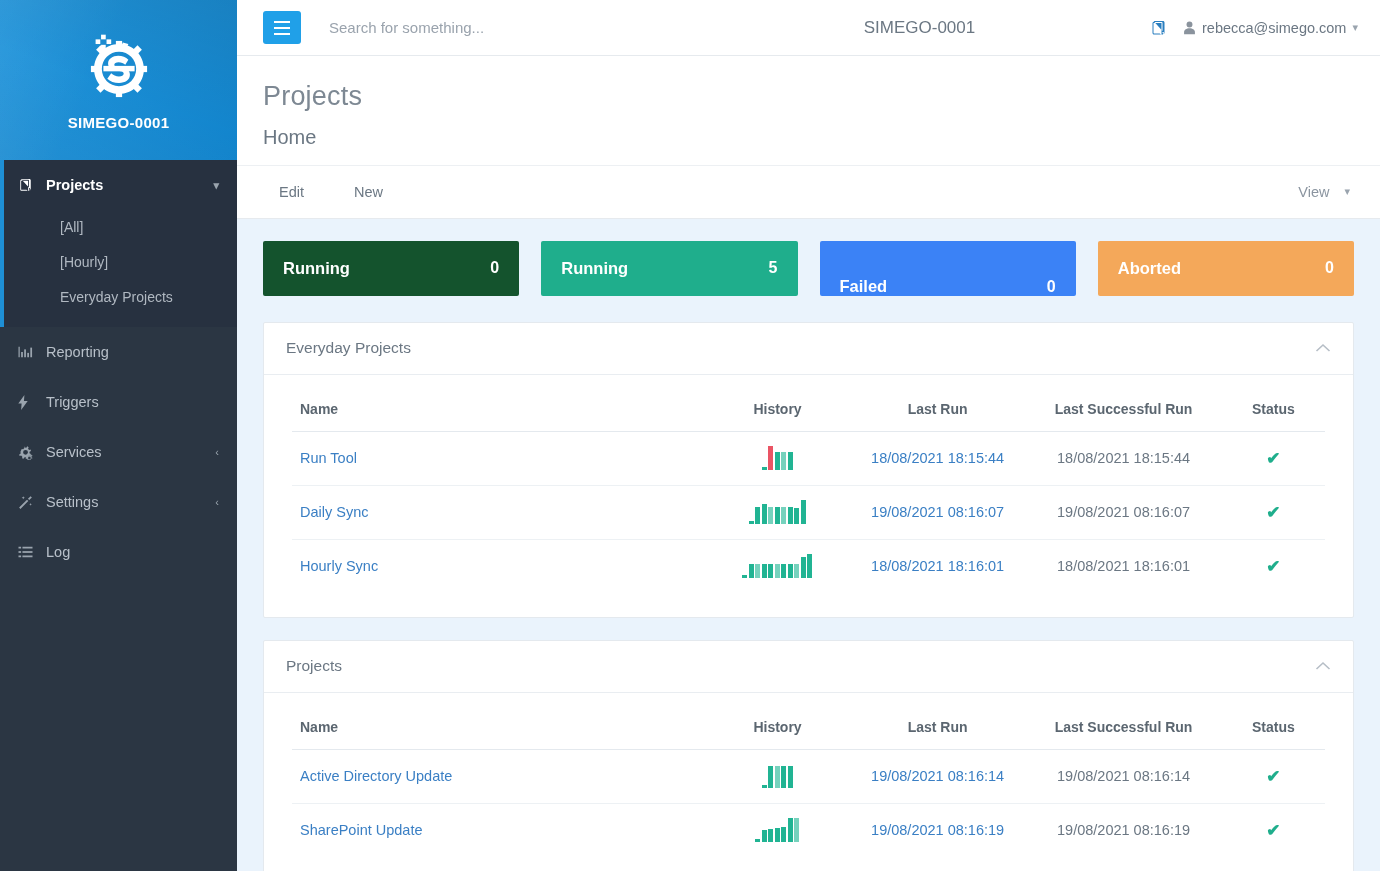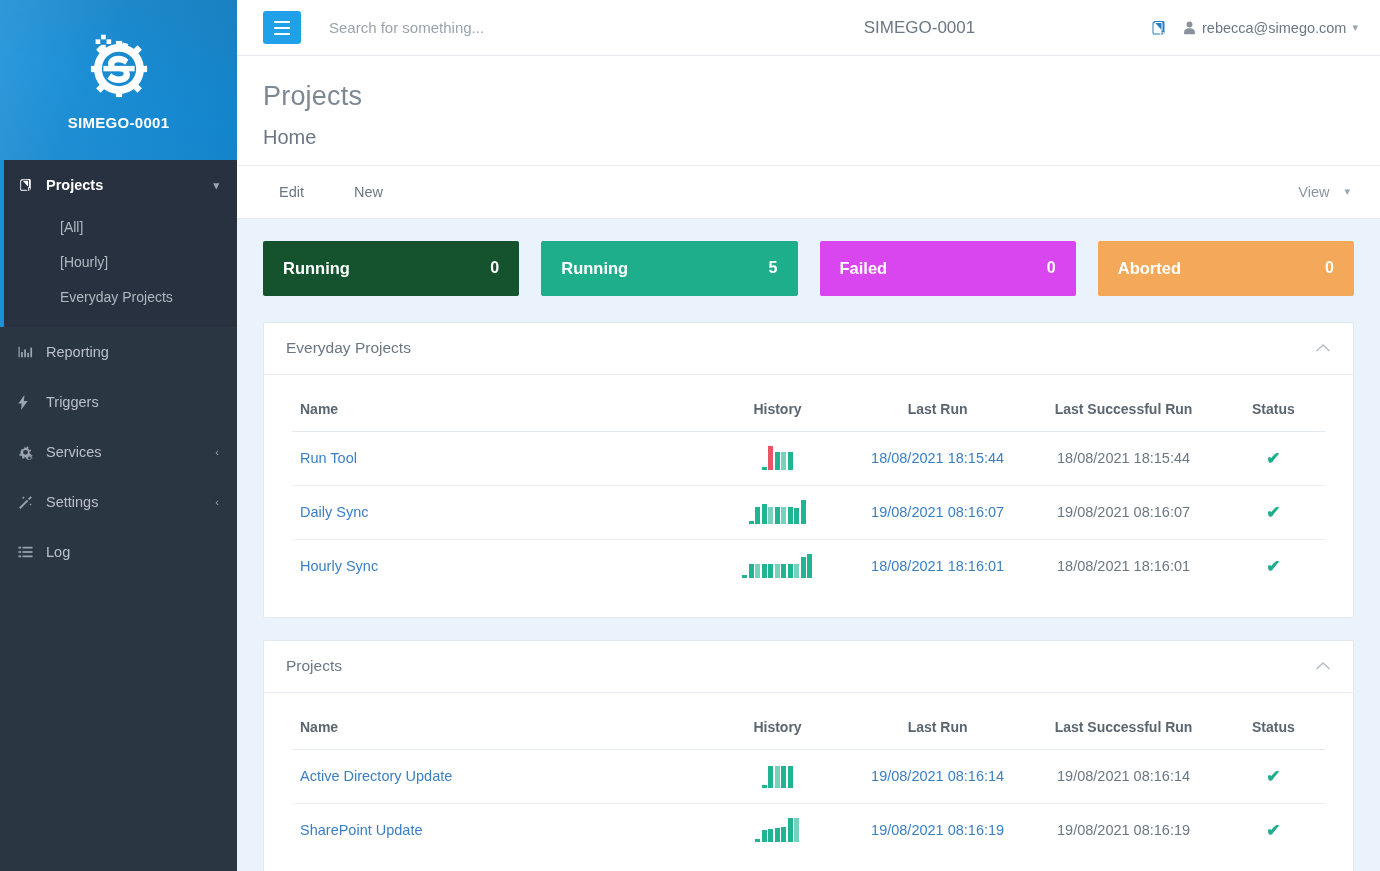--- a/index.html
+++ b/index.html
@@ -364,21 +364,21 @@
     <div class="content">
       <div class="stats">
           <div class="stat" style="background: #14532d;">
             <span class="stat-label">Running</span>
             <span class="stat-value">0</span>
           </div>
           <div class="stat" style="background: rgb(31, 174, 140);">
             <span class="stat-label">Running</span>
             <span class="stat-value">5</span>
           </div>
-          <div class="stat" style="background: #d946ef;">
+          <div class="stat" style="background: #3b82f6; align-items: flex-end;">
             <span class="stat-label">Failed</span>
             <span class="stat-value">0</span>
           </div>
           <div class="stat" style="background: rgb(244, 168, 90);">
             <span class="stat-label">Aborted</span>
             <span class="stat-value">0</span>
           </div>
         </div>
       <div id="panels">
           <div class="panel">

